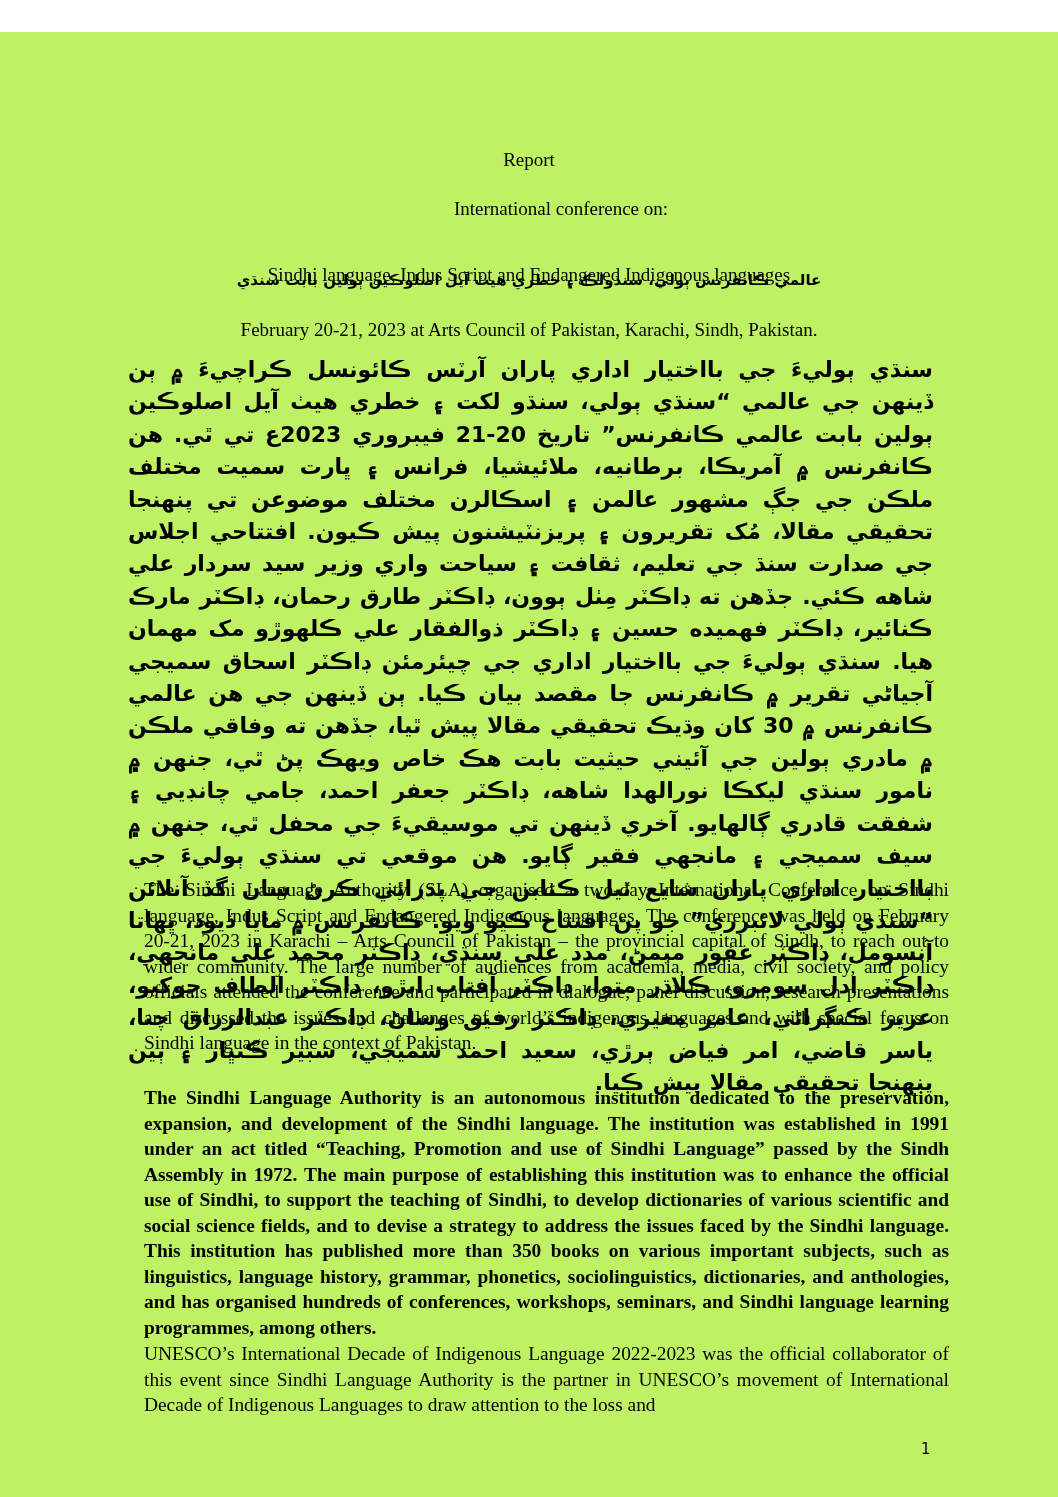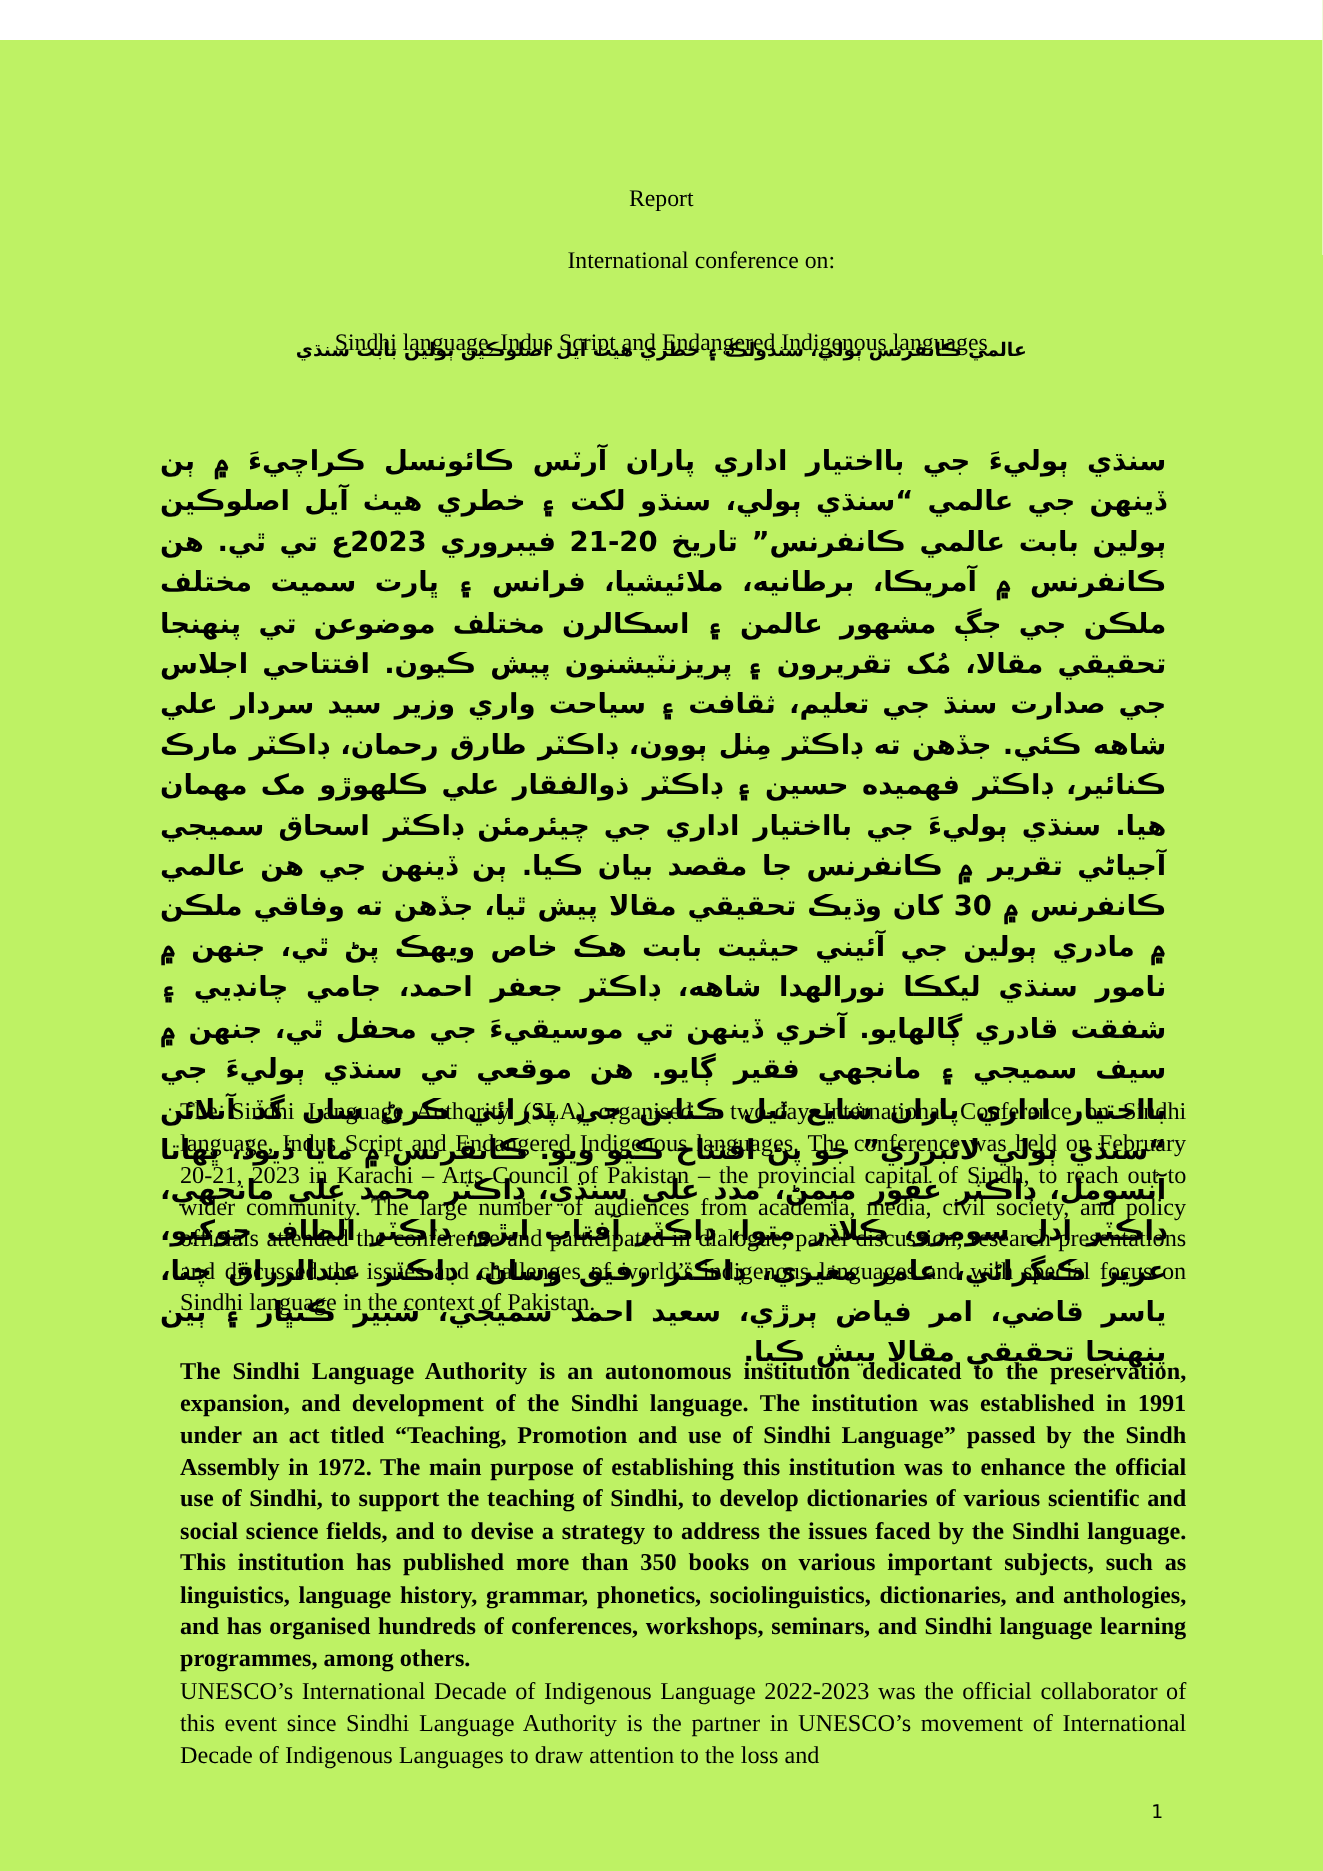--- a/index.html
+++ b/index.html
@@ -29,20 +29,21 @@
   #page-number { position: absolute; left: 921px; top: 1408px; font-family: "DejaVu Sans", sans-serif; font-size: 15px; }
 </style>
 </head>
 <body>
 
 <div class="page">
   <div id="title" class="center-line serif">Report</div>
   <div id="subtitle" class="center-line serif">International conference on:</div>
   <div id="topic-en" class="center-line serif">Sindhi language, Indus Script and Endangered Indigenous languages</div>
   <div id="topic-sd" class="center-line">عالمي ڪانفرنس ٻولي، سنڌولڪ ۽ خطري هيٺ آيل اصلوڪين ٻولين بابت سنڌي</div>
+  <div id="dateline" class="center-line serif">February 20-21, 2023 at Arts Council of Pakistan, Karachi, Sindh, Pakistan.</div>
 
   <div class="sindhi-block">سنڌي ٻوليءَ جي بااختيار اداري پاران آرٽس ڪائونسل ڪراچيءَ ۾ ٻن ڏينهن جي عالمي “سنڌي ٻولي، سنڌو لکت ۽ خطري هيٺ آيل اصلوڪين ٻولين بابت عالمي ڪانفرنس” تاريخ 20-21 فيبروري 2023ع تي ٿي. هن ڪانفرنس ۾ آمريڪا، برطانيه، ملائيشيا، فرانس ۽ ڀارت سميت مختلف ملڪن جي جڳ مشهور عالمن ۽ اسڪالرن مختلف موضوعن تي پنهنجا تحقيقي مقالا، مُک تقريرون ۽ پريزنٽيشنون پيش ڪيون. افتتاحي اجلاس جي صدارت سنڌ جي تعليم، ثقافت ۽ سياحت واري وزير سيد سردار علي شاهه ڪئي. جڏهن ته ڊاڪٽر مِٺل ٻوون، ڊاڪٽر طارق رحمان، ڊاڪٽر مارڪ ڪنائير، ڊاڪٽر فهميده حسين ۽ ڊاڪٽر ذوالفقار علي ڪلهوڙو مک مهمان هيا. سنڌي ٻوليءَ جي بااختيار اداري جي چيئرمئن ڊاڪٽر اسحاق سميجي آجياڻي تقرير ۾ ڪانفرنس جا مقصد بيان ڪيا. ٻن ڏينهن جي هن عالمي ڪانفرنس ۾ 30 کان وڌيڪ تحقيقي مقالا پيش ٿيا، جڏهن ته وفاقي ملڪن ۾ مادري ٻولين جي آئيني حيثيت بابت هڪ خاص ويهڪ پڻ ٿي، جنهن ۾ نامور سنڌي ليکڪا نورالهدا شاهه، ڊاڪٽر جعفر احمد، جامي چانڊيي ۽ شفقت قادري ڳالهايو. آخري ڏينهن تي موسيقيءَ جي محفل ٿي، جنهن ۾ سيف سميجي ۽ مانجهي فقير ڳايو. هن موقعي تي سنڌي ٻوليءَ جي بااختيار اداري پاران شايع ٿيل ڪتابن جي پڌرائي ڪرڻ سان گڏ آنلائن “سنڌي ٻولي لائبرري” جو پڻ افتتاح ڪيو ويو. ڪانفرنس ۾ مايا ڏيوڏ، ڀهاتا آنسومل، ڊاڪٽر غفور ميمڻ، مدد علي سنڌي، ڊاڪٽر محمد علي مانجهي، ڊاڪٽر ادل سومرو، ڪلاڌر متوا، ڊاڪٽر آفتاب ابڙو، ڊاڪٽر الطاف جوکيو، عزيز ڪنگراڻي، عامر مغيري، ڊاڪٽر رفيق وساڻ، ڊاڪٽر عبدالرزاق چنا، ياسر قاضي، امر فياض ٻرڙي، سعيد احمد سميجي، شبير ڪنڀار ۽ ٻين پنهنجا تحقيقي مقالا پيش ڪيا.</div>
 
   <p id="para1" class="para" style="margin:0">The Sindhi Language Authority (SLA) organised a two-day International Conference on Sindhi language, Indus Script and Endangered Indigenous languages. The conference was held on February 20-21, 2023 in Karachi – Arts Council of Pakistan – the provincial capital of Sindh, to reach out to wider community. The large number of audiences from academia, media, civil society, and policy officials attended the conference and participated in dialogue, panel discussion, research presentations and discussed the issues and challenges of world’s indigenous languages and with special focus on Sindhi language in the context of Pakistan.</p>
   <p id="para2" class="para" style="margin:0">The Sindhi Language Authority is an autonomous institution dedicated to the preservation, expansion, and development of the Sindhi language. The institution was established in 1991 under an act titled “Teaching, Promotion and use of Sindhi Language” passed by the Sindh Assembly in 1972. The main purpose of establishing this institution was to enhance the official use of Sindhi, to support the teaching of Sindhi, to develop dictionaries of various scientific and social science fields, and to devise a strategy to address the issues faced by the Sindhi language. This institution has published more than 350 books on various important subjects, such as linguistics, language history, grammar, phonetics, sociolinguistics, dictionaries, and anthologies, and has organised hundreds of conferences, workshops, seminars, and Sindhi language learning programmes, among others.</p>
   <p id="para3" class="para" style="margin:0">UNESCO’s International Decade of Indigenous Language 2022-2023 was the official collaborator of this event since Sindhi Language Authority is the partner in UNESCO’s movement of International Decade of Indigenous Languages to draw attention to the loss and</p>
 
   <div id="page-number">1</div>
 </div>
 

